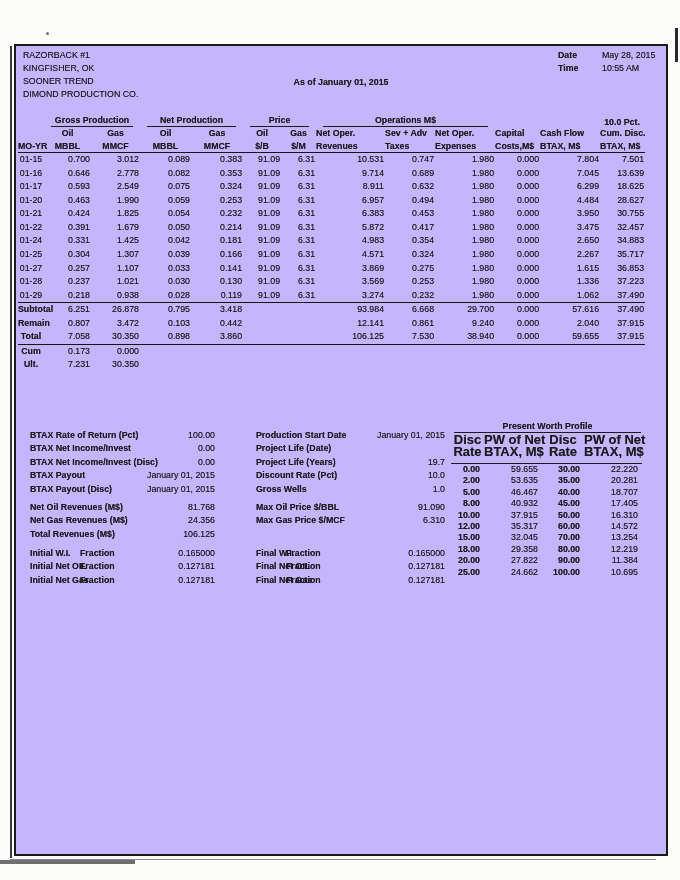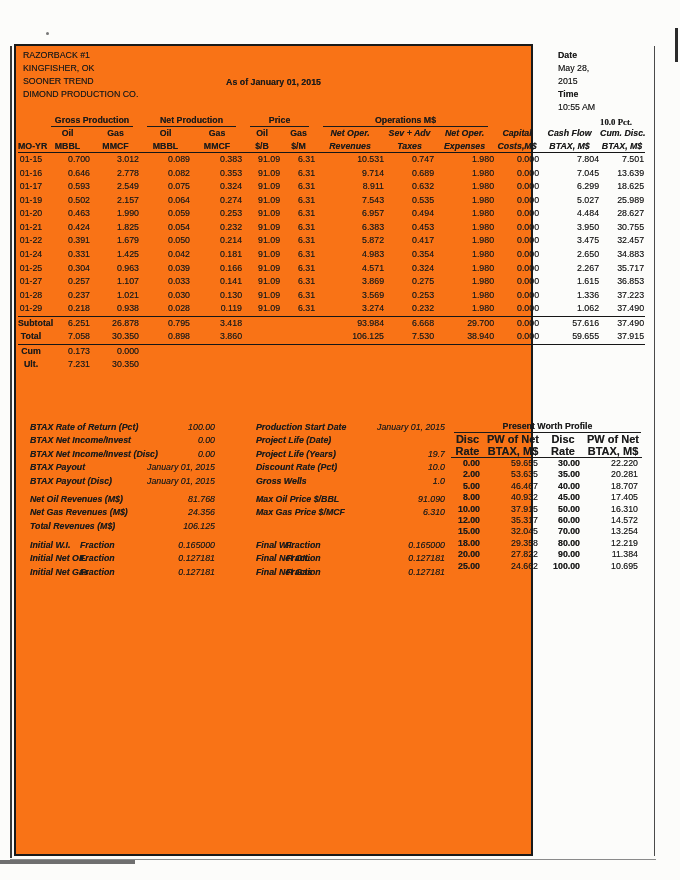--- a/index.html
+++ b/index.html
@@ -1,21 +1,21 @@
 <!DOCTYPE html>
 <html><head>
 <meta charset="utf-8">
 <style>
   html,body{margin:0;padding:0;background:#e8e8e6;}
   .scan{position:relative;width:680px;height:880px;background:#fcfcfa;overflow:hidden;
         font-family:"Liberation Sans","DejaVu Sans",sans-serif;color:#1b1b1b;}
   .scan *{box-sizing:border-box;}
   
-  .frame{position:absolute;left:14px;top:44px;width:519px;height:812px;
-         border:2px solid #1a1a1a;background:#f97316;}
+  .frame{position:absolute;left:14px;top:44px;width:654px;height:812px;
+         border:2px solid #1a1a1a;background:#c4b5fd;}
   .art-left{position:absolute;left:10px;top:46px;width:2px;height:812px;background:#3a3a3a;}
   .art-right{position:absolute;left:654px;top:46px;width:1px;height:810px;background:#4a4a4a;}
   .art-bottom{position:absolute;left:10px;top:859px;width:646px;height:1px;background:#8a8a8a;}
   .art-bottombar{position:absolute;left:0px;top:860px;width:135px;height:4px;background:#6f6f6f;}
   .art-sliver{position:absolute;left:675px;top:28px;width:3px;height:34px;background:#2a2a2a;}
   .art-speck{position:absolute;left:46px;top:32px;width:3px;height:3px;background:#777;border-radius:50%;}
   .txt{ text-shadow:0 0 0.4px rgba(20,20,20,0.55); }
 
   
   .hdr-left{position:absolute;left:7px;top:3px;font-size:8.8px;line-height:13px;}
@@ -26,51 +26,51 @@
   .hdr-dt{position:absolute;left:522px;top:3px;font-size:8.8px;line-height:13px;margin-left:20px;}
   .hdr-dt .lab{display:inline-block;width:44px;font-weight:bold;}
 
   
   table.main{position:absolute;left:2px;top:64px;width:627px;border-collapse:collapse;
              table-layout:fixed;font-size:8.8px;}
   .main th,.main td{padding:0;white-space:nowrap;font-weight:normal;}
   .main thead{border-bottom:1.7px solid #161616;}
   .main tr.grp th{height:17px;vertical-align:bottom;font-weight:bold;}
   .main tr.grp .u{display:block;margin:0 7px;padding-bottom:1px;border-bottom:1.2px solid #1b1b1b;text-align:center;}
-  .main tr.grp .pct{text-align:left;padding-right:1px;font-family:Liberation Serif, serif;}
+  .main tr.grp .pct{text-align:center;padding-right:1px;}
   .main tr.sub th{height:12.6px;line-height:12.6px;font-weight:bold;text-align:center;}
-  .main tr.sub th:nth-child(n+8){text-align:center;padding-right:1px;font-style:italic;}
+  .main tr.sub th:nth-child(n+8){text-align:left;padding-right:1px;}
   .main td{height:13.55px;line-height:13.55px;text-align:right;padding-right:1px;}
   .main td:first-child{text-align:center;padding-right:0;}
   tbody.monthly{border-bottom:1.8px solid #161616;}
   tbody.summary{border-bottom:1.4px solid #161616;}
   tbody.summary td:first-child{font-weight:bold;}
   tbody.cumrows td:first-child{font-weight:bold;}
 
   
   .statrow{position:relative;height:13.4px;font-size:8.8px;line-height:13.4px;white-space:nowrap;}
-  .statrow span{position:absolute;top:0;font-style:italic;}
+  .statrow span{position:absolute;top:8px;}
   .statrow .l1{left:0;font-weight:bold;}
   .statrow .l1b{left:50px;font-weight:bold;}
   .statrow .v1{left:0;width:185px;text-align:right;}
   .statrow .l2{left:202px;font-weight:bold;margin-left:24px;}
   .statrow .l2b{left:256px;font-weight:bold;}
   .statrow .v2{left:202px;width:213px;text-align:right;}
   #stats-block{position:absolute;left:14px;top:375px;width:420px;}
   #rev-block{position:absolute;left:14px;top:447px;width:420px;}
   #frac-block{position:absolute;left:14px;top:493px;width:420px;}
 
   
   .pwp{position:absolute;left:429px;top:374px;width:202px;font-size:8.8px;}
   .pwp-title{font-weight:bold;text-align:center;margin:0 6px 0 9px;padding-bottom:1px;
              border-bottom:1.3px solid #1b1b1b;height:13px;line-height:13px;}
   table.pwt{border-collapse:collapse;table-layout:fixed;width:191px;margin-left:6px;margin-top:1px;}
   .pwt th,.pwt td{padding:0;white-space:nowrap;}
   .pwt thead{border-bottom:1.3px solid #1b1b1b;}
-  .pwt th{font-weight:bold;text-align:center;font-size:11px;line-height:11.5px;vertical-align:top;padding-bottom:0;}
+  .pwt th{font-weight:bold;text-align:center;font-size:13px;line-height:11.5px;vertical-align:top;padding-bottom:6px;}
   .pwt td{height:11.4px;line-height:11.4px;text-align:right;padding-right:4px;}
   .pwt td:nth-child(odd){font-weight:bold;}
 </style>
 </head>
 <body>
 
 <div class="scan">
   <div class="art-left"></div>
   <div class="art-right"></div>
   <div class="art-bottom"></div>
@@ -202,35 +202,20 @@
             <td>6.31</td>
             <td>8.911</td>
             <td>0.632</td>
             <td>1.980</td>
             <td>0.000</td>
             <td>6.299</td>
             <td>18.625</td>
           </tr>
 
 
-          <tr>
-            <td>01-19</td>
-            <td>0.502</td>
-            <td>2.157</td>
-            <td>0.064</td>
-            <td>0.274</td>
-            <td>91.09</td>
-            <td>6.31</td>
-            <td>7.543</td>
-            <td>0.535</td>
-            <td>1.980</td>
-            <td>0.000</td>
-            <td>5.027</td>
-            <td>25.989</td>
-          </tr>
 
           <tr>
             <td>01-20</td>
             <td>0.463</td>
             <td>1.990</td>
             <td>0.059</td>
             <td>0.253</td>
             <td>91.09</td>
             <td>6.31</td>
             <td>6.957</td>
@@ -286,21 +271,21 @@
             <td>0.354</td>
             <td>1.980</td>
             <td>0.000</td>
             <td>2.650</td>
             <td>34.883</td>
           </tr>
 
           <tr>
             <td>01-25</td>
             <td>0.304</td>
-            <td>0.963</td>
+            <td>1.307</td>
             <td>0.039</td>
             <td>0.166</td>
             <td>91.09</td>
             <td>6.31</td>
             <td>4.571</td>
             <td>0.324</td>
             <td>1.980</td>
             <td>0.000</td>
             <td>2.267</td>
             <td>35.717</td>
@@ -367,20 +352,35 @@
             <td></td>
             <td></td>
             <td>93.984</td>
             <td>6.668</td>
             <td>29.700</td>
             <td>0.000</td>
             <td>57.616</td>
             <td>37.490</td>
           </tr>
 
+          <tr>
+            <td>Remain</td>
+            <td>0.807</td>
+            <td>3.472</td>
+            <td>0.103</td>
+            <td>0.442</td>
+            <td></td>
+            <td></td>
+            <td>12.141</td>
+            <td>0.861</td>
+            <td>9.240</td>
+            <td>0.000</td>
+            <td>2.040</td>
+            <td>37.915</td>
+          </tr>
 
           <tr>
             <td>Total</td>
             <td>7.058</td>
             <td>30.350</td>
             <td>0.898</td>
             <td>3.860</td>
             <td></td>
             <td></td>
             <td>106.125</td>

